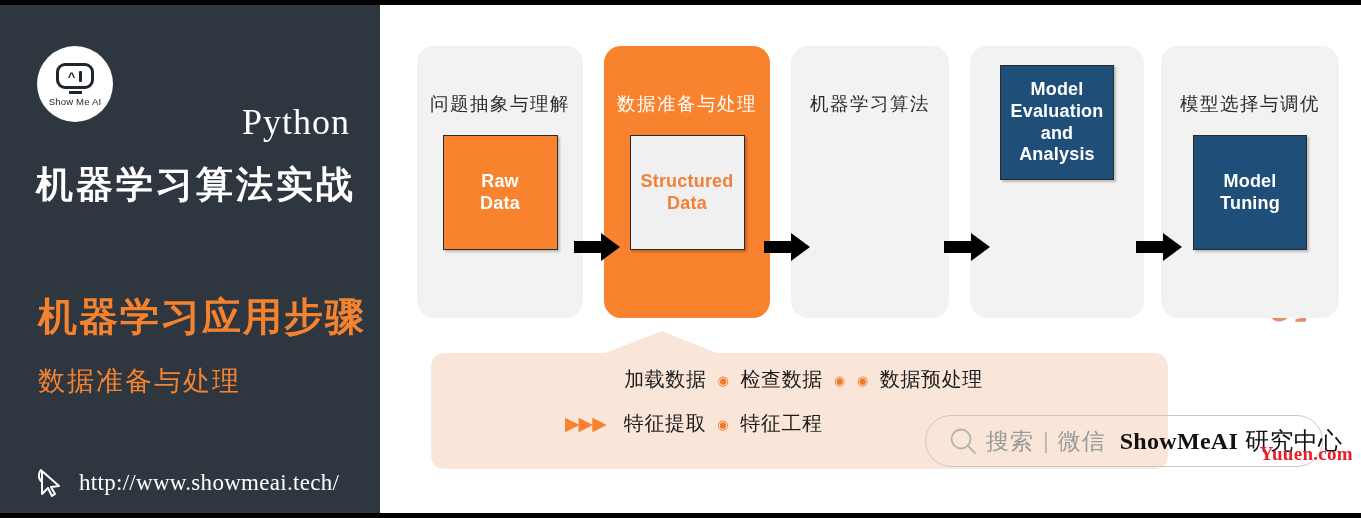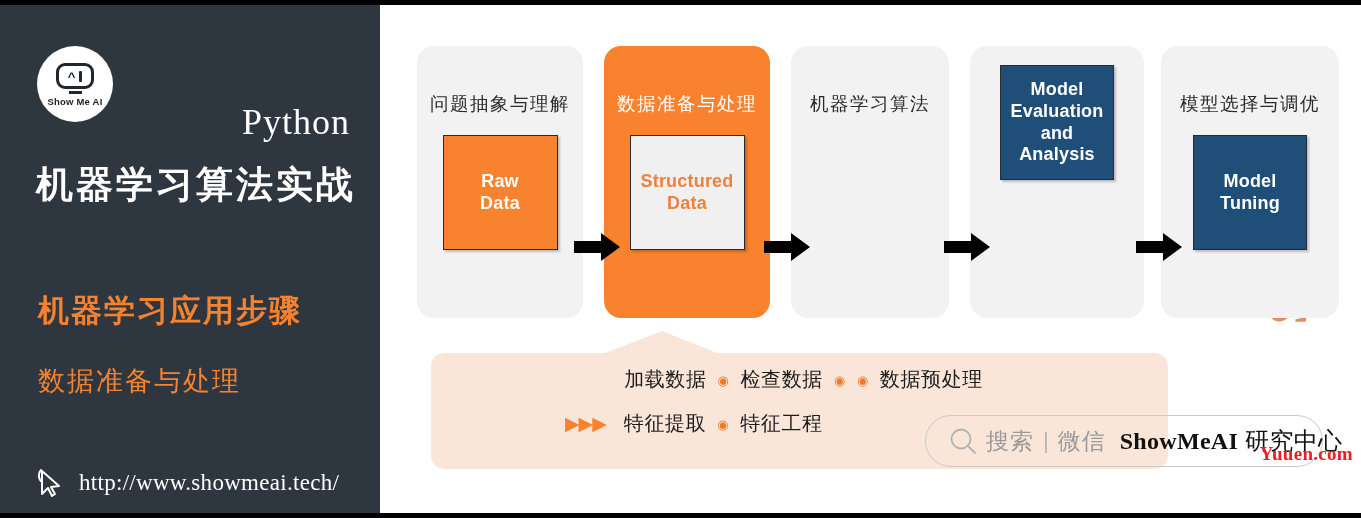--- a/index.html
+++ b/index.html
@@ -51,21 +51,21 @@
     font-size: 13px; font-weight: bold; color: #20262e;
     line-height: 1; font-family: "Liberation Sans", sans-serif;
   }
   .logo-robot .eye-bar {
     width: 3px; height: 11px; background: #20262e; border-radius: 1px;
   }
   .logo-neck {
     width: 13px; height: 3px; background: #20262e; margin-top: 2px;
   }
   .logo-text {
-    font-size: 9.5px; font-weight: bold; color: #1b2129;
+    font-size: 9.5px; font-weight: normal; color: #1b2129;
     letter-spacing: .2px; margin-top: 2px;
     white-space: nowrap;
   }
 
   .py-title {
     position: absolute;
     left: 0; top: 96px; width: 350px;
     text-align: right;
     font-family: "Liberation Serif", serif;
     font-size: 36px;
@@ -76,21 +76,21 @@
     position: absolute;
     left: 36px; top: 155px;
     font-size: 37px; font-weight: bold;
     color: #ffffff;
     letter-spacing: 3px;
     white-space: nowrap;
   }
   .section-title {
     position: absolute;
     left: 38px; top: 285px;
-    font-size: 31px; font-weight: bold;
+    font-size: 39px; font-weight: bold;
     color: #f5822e;
     letter-spacing: 2px;
     white-space: nowrap;
   }
   .section-sub {
     position: absolute;
     left: 38px; top: 358px;
     font-size: 27px;
     color: #f5822e;
     letter-spacing: 2px;

